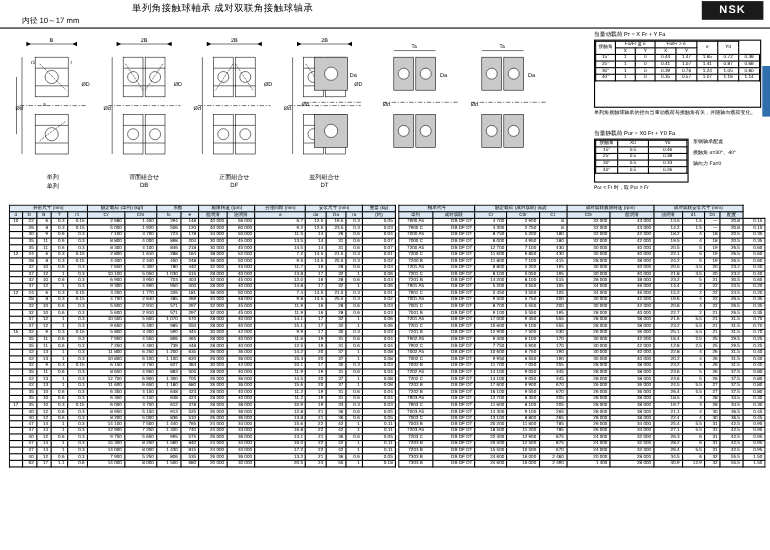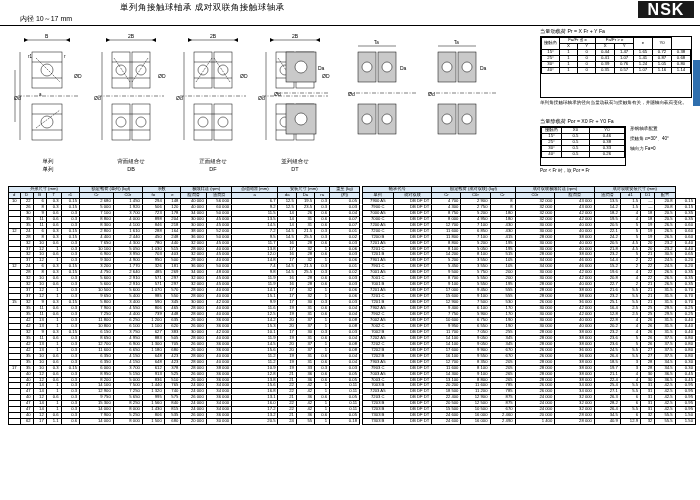--- a/index.html
+++ b/index.html
@@ -28,21 +28,21 @@
     white-space: nowrap;
   }
   .header-sub {
     position: absolute; left: 20px; top: 14px;
     font-size: 7px; color: #000; white-space: nowrap;
   }
   .nsk-logo {
     position: absolute; right: 6px; top: 1px;
     width: 56px; height: 17px;
     background: #1a1a1a;
-    color: #fff; font-weight: bold; font-size: 16px;
+    color: #fff; font-weight: bold; font-size: 10px;
     text-align: center; line-height: 17px;
     letter-spacing: 1px;
     font-family: "Liberation Sans", sans-serif;
   }
   .side-tab {
     position: absolute; right: 0; top: 60px;
     width: 7px; height: 46px; background: #2f6fae;
   }
 
   

